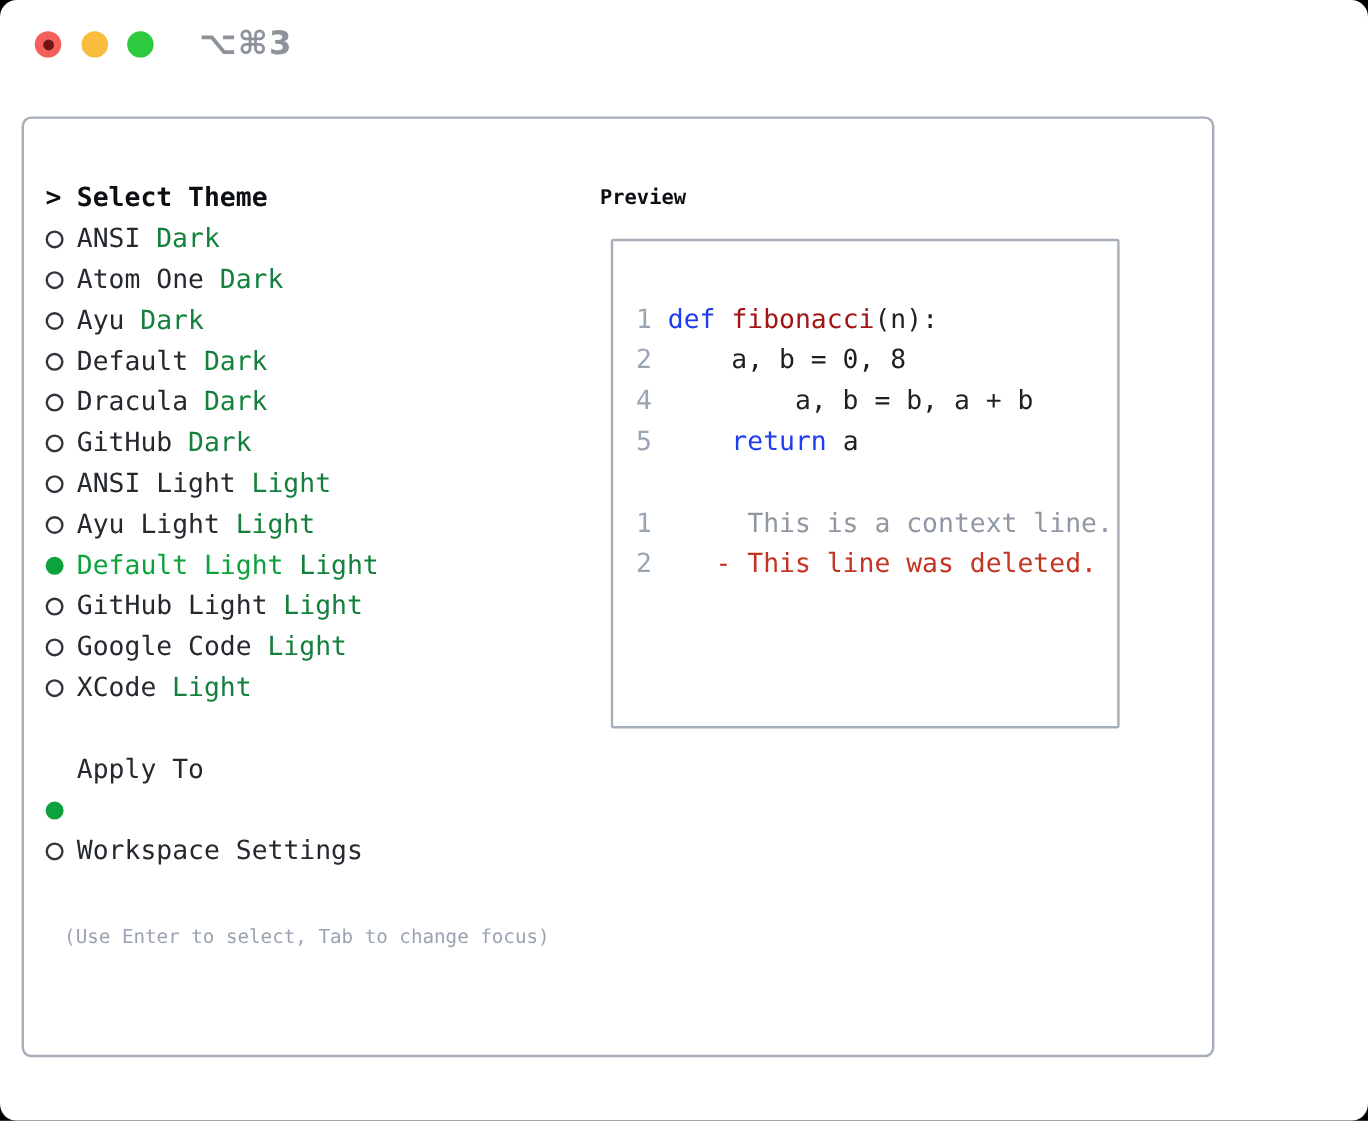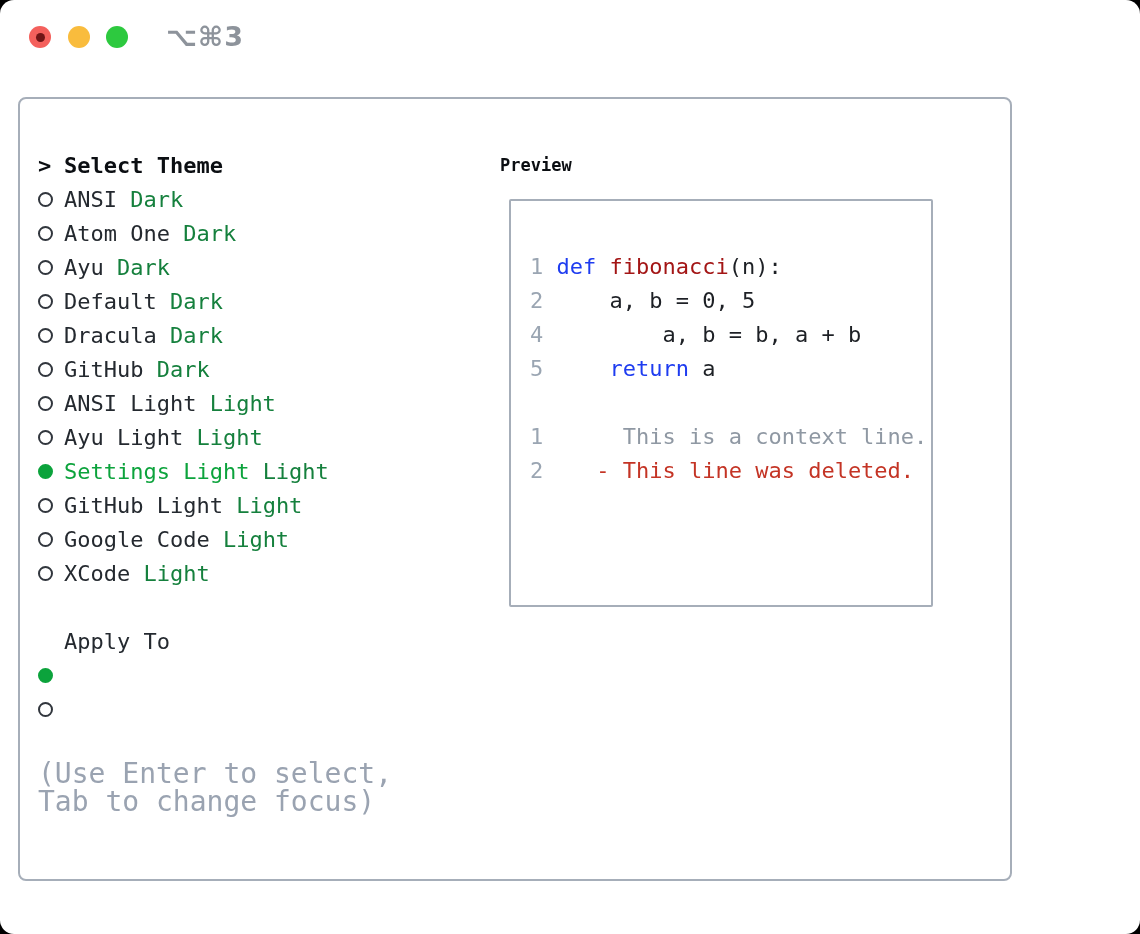--- a/index.html
+++ b/index.html
@@ -48,21 +48,21 @@
   .radio.sel { background: #0ca33c; border-color: #0ca33c; }
   .title-text { font-weight: bold; color: #0b0e12; }
   .t-name { color: #24292f; }
   .t-variant { color: #15803d; margin-left: 0.6em; }
   .theme-item.selected .t-name { color: #0ca33c; }
   .apply-title { margin-top: 34px; }
   .apply-option .opt-label { color: #24292f; }
   .apply-option.selected .opt-label { color: #0ca33c; }
   .hint {
     margin-top: 34px; width: 420px;
-    font-size: 28px; line-height: 28px; color: #9aa3b1;
+    font-size: 16px; line-height: 42px; color: #9aa3b1; text-align: right;
   }
   
   .preview-title { position: absolute; left: 480px; top: 49px; height: 34px; line-height: 34px;
     font-size: 17px; font-weight: bold; color: #0b0e12; }
   .preview-box {
     position: absolute; left: 489px; top: 100px;
     width: 424px; height: 408px;
     border: 2px solid #a6aeb9; border-radius: 2px;
     box-sizing: border-box; background: #ffffff;
     padding: 49px 0 0 19px; overflow: hidden;
@@ -152,21 +152,21 @@
     <span class="marker">
               <span class="radio"></span>
             </span>
     <span class="t-name">Ayu Light</span>
             <span class="t-variant">Light</span>
   </div>
           <div class="row theme-item selected">
     <span class="marker">
               <span class="radio sel"></span>
             </span>
-    <span class="t-name">Settings Light</span>
+    <span class="t-name">Default Light</span>
             <span class="t-variant">Light</span>
   </div>
           <div class="row theme-item">
     <span class="marker">
               <span class="radio"></span>
             </span>
     <span class="t-name">GitHub Light</span>
             <span class="t-variant">Light</span>
   </div>
           <div class="row theme-item">
@@ -193,31 +193,32 @@
       <div id="apply-list">
           <div class="row apply-option selected">
     <span class="marker">
               <span class="radio sel"></span>
             </span>
   </div>
           <div class="row apply-option">
     <span class="marker">
               <span class="radio"></span>
             </span>
+    <span class="opt-label">Workspace Settings</span>
   </div>
         </div>
 
       <div class="hint">(Use Enter to select, Tab to change focus)</div>
     </div>
 
     <div class="preview-title">Preview</div>
 
     <div class="preview-box" id="preview-box">
         <div class="code-line"><span class="ln">1</span><span class="tk-keyword">def</span><span class="tk-plain"> </span><span class="tk-function">fibonacci</span><span class="tk-plain">(n):</span></div>
-        <div class="code-line"><span class="ln">2</span><span class="tk-plain">    a, b = 0, 5</span></div>
+        <div class="code-line"><span class="ln">2</span><span class="tk-plain">    a, b = 0, 8</span></div>
         <div class="code-line"><span class="ln">4</span><span class="tk-plain">        a, b = b, a + b</span></div>
         <div class="code-line"><span class="ln">5</span><span class="tk-plain">    </span><span class="tk-keyword">return</span><span class="tk-plain"> a</span></div>
         <div class="code-line"><span class="ln"></span></div>
         <div class="code-line"><span class="ln">1</span><span class="tk-context">     This is a context line.</span></div>
         <div class="code-line"><span class="ln">2</span><span class="tk-deleted">   - This line was deleted.</span></div>
       </div>
 
   </div>
 </div>
 

